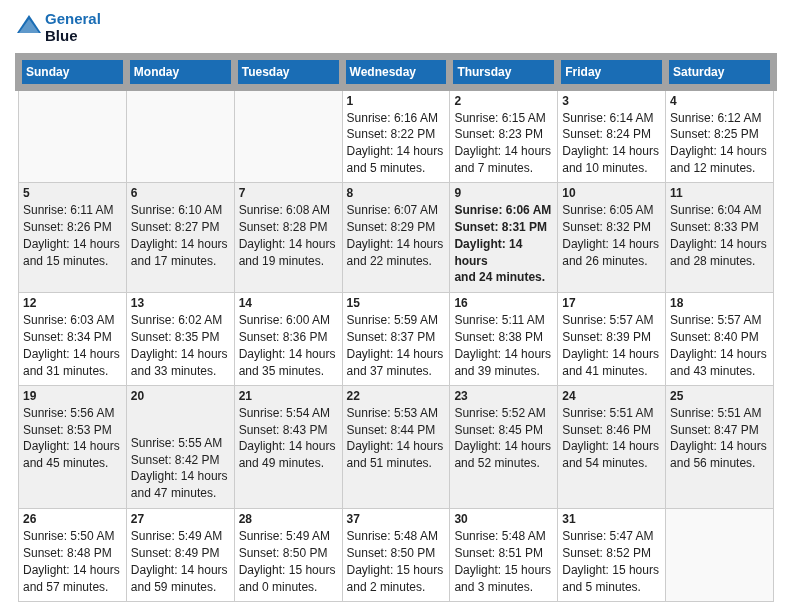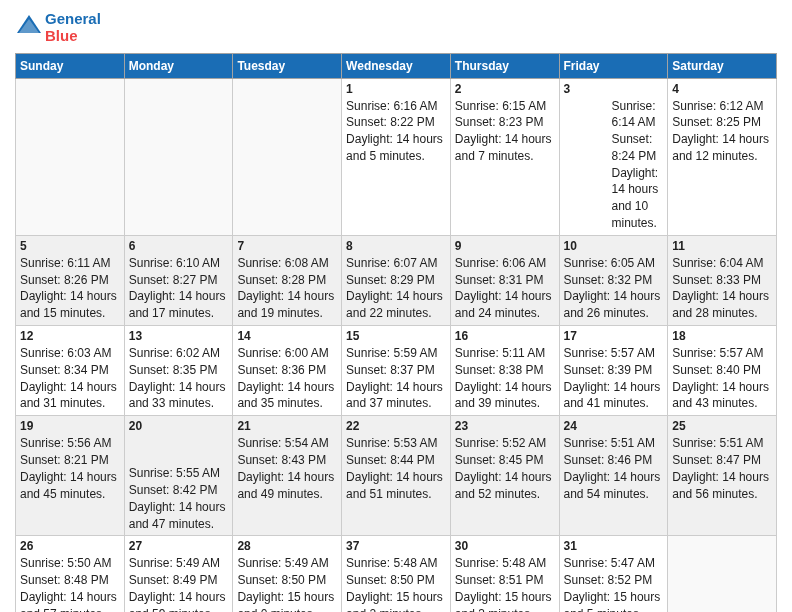--- a/index.html
+++ b/index.html
@@ -50,21 +50,21 @@
       width: 100%;
       font-size: 11px;
     }
     .calendar th {
       background: #1a6db5;
       color: #fff;
       padding: 5px 4px;
       text-align: left;
       font-size: 12px;
       font-weight: bold;
-      border: 1px solid #a3a3a3;
+      border: 7px solid #a3a3a3;
     }
     .calendar td {
       border: 1px solid #ccc;
       vertical-align: top;
       padding: 3px 4px;
       width: calc(100% / 7);
       height: 82px;
       background: #fff;
       font-size: 10.5px;
       color: #222;
@@ -94,21 +94,21 @@
   <div class="header">
     <div class="logo">
       <svg class="logo-icon" viewBox="0 0 28 28">
         <polygon points="14,2 26,20 2,20" fill="#1a6db5"></polygon>
         <polygon points="14,6 24,20 4,20" fill="#fff" opacity="0.3"></polygon>
       </svg>
       <div>
         <div style="font-size:15px;font-weight:bold;color:#1a1a2e;line-height:1.15;">
           <span style="color:#1a6db5;">General</span>
         </div>
-        <div style="font-size:15px;font-weight:bold;color:#ef4444;line-height:1.15;">Blue</div>
+        <div style="font-size:15px;font-weight:bold;color:#0f172a;line-height:1.15;">Blue</div>
       </div>
     </div>
     <div class="title-block">
       <div class="month-year"></div>
       <div class="location"></div>
     </div>
   </div>
 
   <table class="calendar">
     <thead>
@@ -136,21 +136,21 @@
           </td>
           <td>
             <span class="day-num">2</span>
             <div class="cell-text" style="white-space: pre-line;">Sunrise: 6:15 AM
 Sunset: 8:23 PM
 Daylight: 14 hours
 and 7 minutes.</div>
           </td>
           <td>
             <span class="day-num">3</span>
-            <div class="cell-text" style="white-space: pre-line; margin-left: 48px;">Sunrise: 6:14 AM
+            <div class="cell-text" style="white-space: pre-line;">Sunrise: 6:14 AM
 Sunset: 8:24 PM
 Daylight: 14 hours
 and 10 minutes.</div>
           </td>
           <td>
             <span class="day-num">4</span>
             <div class="cell-text" style="white-space: pre-line;">Sunrise: 6:12 AM
 Sunset: 8:25 PM
 Daylight: 14 hours
 and 12 minutes.</div>
@@ -180,21 +180,21 @@
           </td>
           <td>
             <span class="day-num">8</span>
             <div class="cell-text" style="white-space: pre-line;">Sunrise: 6:07 AM
 Sunset: 8:29 PM
 Daylight: 14 hours
 and 22 minutes.</div>
           </td>
           <td>
             <span class="day-num">9</span>
-            <div class="cell-text" style="white-space: pre-line;">Sunrise: 6:06 AM
+            <div class="cell-text" style="white-space: pre-line; font-weight: bold;">Sunrise: 6:06 AM
 Sunset: 8:31 PM
 Daylight: 14 hours
 and 24 minutes.</div>
           </td>
           <td>
             <span class="day-num">10</span>
             <div class="cell-text" style="white-space: pre-line;">Sunrise: 6:05 AM
 Sunset: 8:32 PM
 Daylight: 14 hours
 and 26 minutes.</div>
@@ -255,21 +255,21 @@
             <div class="cell-text" style="white-space: pre-line;">Sunrise: 5:57 AM
 Sunset: 8:40 PM
 Daylight: 14 hours
 and 43 minutes.</div>
           </td>
         </tr>
         <tr class="alt-row">
           <td>
             <span class="day-num">19</span>
             <div class="cell-text" style="white-space: pre-line;">Sunrise: 5:56 AM
-Sunset: 8:21 PM
+Sunset: 8:53 PM
 Daylight: 14 hours
 and 45 minutes.</div>
           </td>
           <td>
             <span class="day-num">20</span>
             <div class="cell-text" style="white-space: pre-line; margin-top: 32px;">Sunrise: 5:55 AM
 Sunset: 8:42 PM
 Daylight: 14 hours
 and 47 minutes.</div>
           </td>

